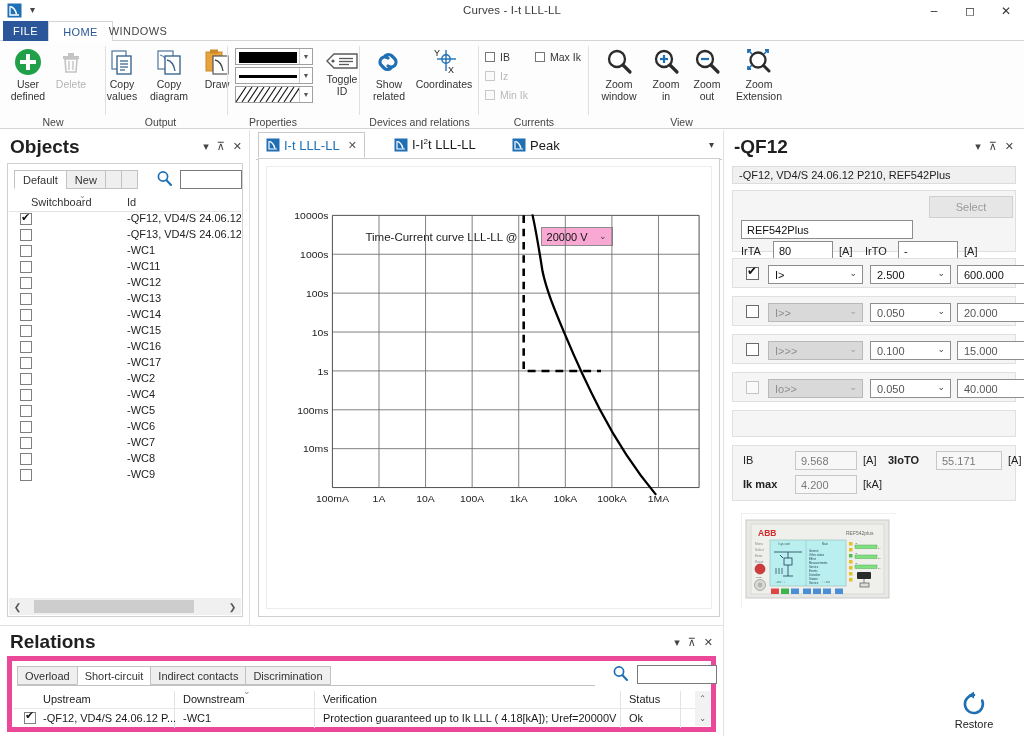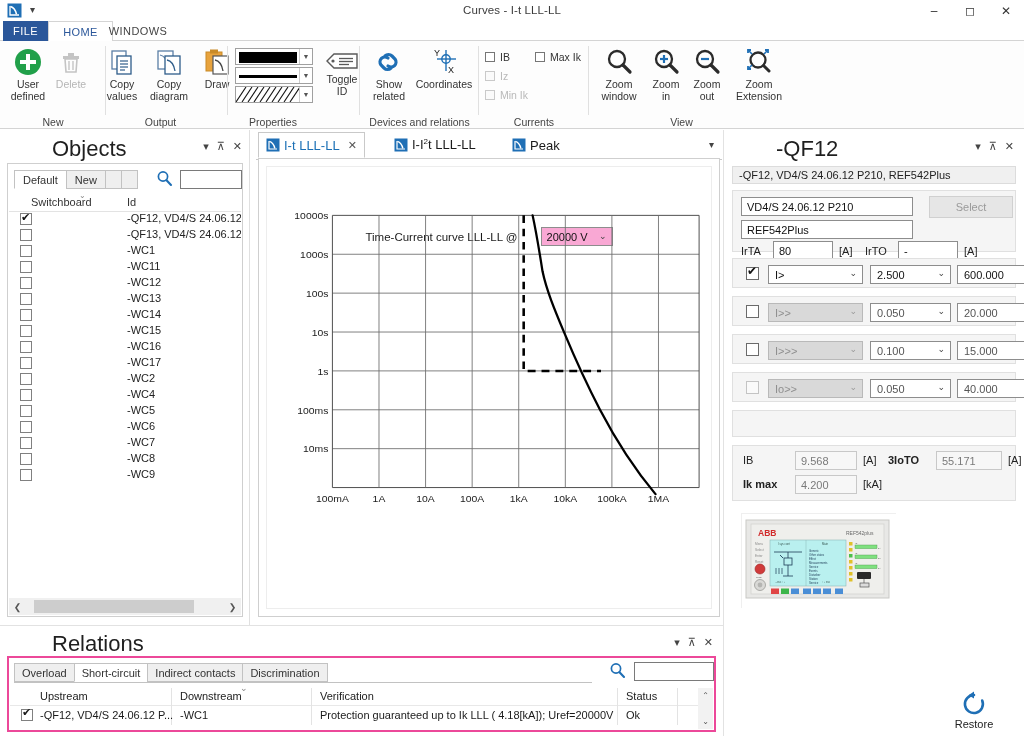--- a/index.html
+++ b/index.html
@@ -87,21 +87,21 @@
   }
   .lpick .swatch { flex:1; height:100%; position:relative; overflow:hidden; }
   .lpick .arrow {
     width:13px; height:100%; border-left:1px solid #ccc;
     display:flex; align-items:center; justify-content:center;
     font-size:7px; color:#555;
   }
 
   
   .panel-title {
-    font-size:22px; color:#1f1f1f; font-weight:normal;margin-left:42px;
+    font-size:19px; color:#1f1f1f; font-weight:bold;
   }
   .panel-icons { display:flex; gap:8px; align-items:center; color:#444; }
   .panel-icons span { font-size:11px; cursor:default; }
 
   
   #objects {
     position:absolute; left:0; top:130px; width:250px; height:495px;
     background:#fff;
   }
   #objects .hdr { position:absolute; left:10px; top:6px; }
@@ -247,21 +247,21 @@
 
   
   #relations {
     position:absolute; left:0; top:625px; width:723px; height:111px; background:#fff;
     border-top:1px solid #e2e2e2;
   }
   #relations .hdr { position:absolute; left:10px; top:5px; }
   #relations .hdr-icons { position:absolute; right:10px; top:10px; }
   .rel-body {
     position:absolute; left:7px; top:30px; right:7px; bottom:4px;
-    border:2px solid #ec4899; background:#fff;
+    border:5px solid #ec4899; background:#fff;
   }
   .rel-tabs { position:absolute; left:5px; top:5px; height:19px; display:flex; }
   .rel-tab {
     height:19px; line-height:18px; padding:0 7px; font-size:11px;
     border:1px solid #c2c2c2; background:#efefef; color:#333; margin-right:-1px;
   }
   .rel-tab.active { background:#fff; border-bottom-color:#fff; }
   .rel-tabstrip-line {
     position:absolute; left:5px; top:24px; width:578px; height:1px; background:#c2c2c2;
   }
@@ -759,21 +759,20 @@
       <span>▾</span>
       <span>⊼</span>
       <span>✕</span>
     </div>
 
     <div class="rp-body">
 
       <div class="rp-bar">-QF12, VD4/S 24.06.12 P210, REF542Plus</div>
 
       <div class="rp-box" style="margin-top:6px; height:62px;">
-        <div class="tbox" style="position:absolute; left:8px; top:6px; width:172px;">VD4/S 24.06.12 P210</div>
         <div class="btn-dis" style="position:absolute; left:196px; top:5px; width:84px;">Select</div>
         <div class="tbox" style="position:absolute; left:8px; top:29px; width:172px;">REF542Plus</div>
         <span class="lbl" style="position:absolute; left:8px; top:54px;">IrTA</span>
         <div class="tbox" style="position:absolute; left:40px; top:50px; width:60px;">80</div>
         <span class="lbl" style="position:absolute; left:106px; top:54px;">[A]</span>
         <span class="lbl" style="position:absolute; left:132px; top:54px;">IrTO</span>
         <div class="tbox" style="position:absolute; left:165px; top:50px; width:60px;">-</div>
         <span class="lbl" style="position:absolute; left:231px; top:54px;">[A]</span>
       </div>
 

